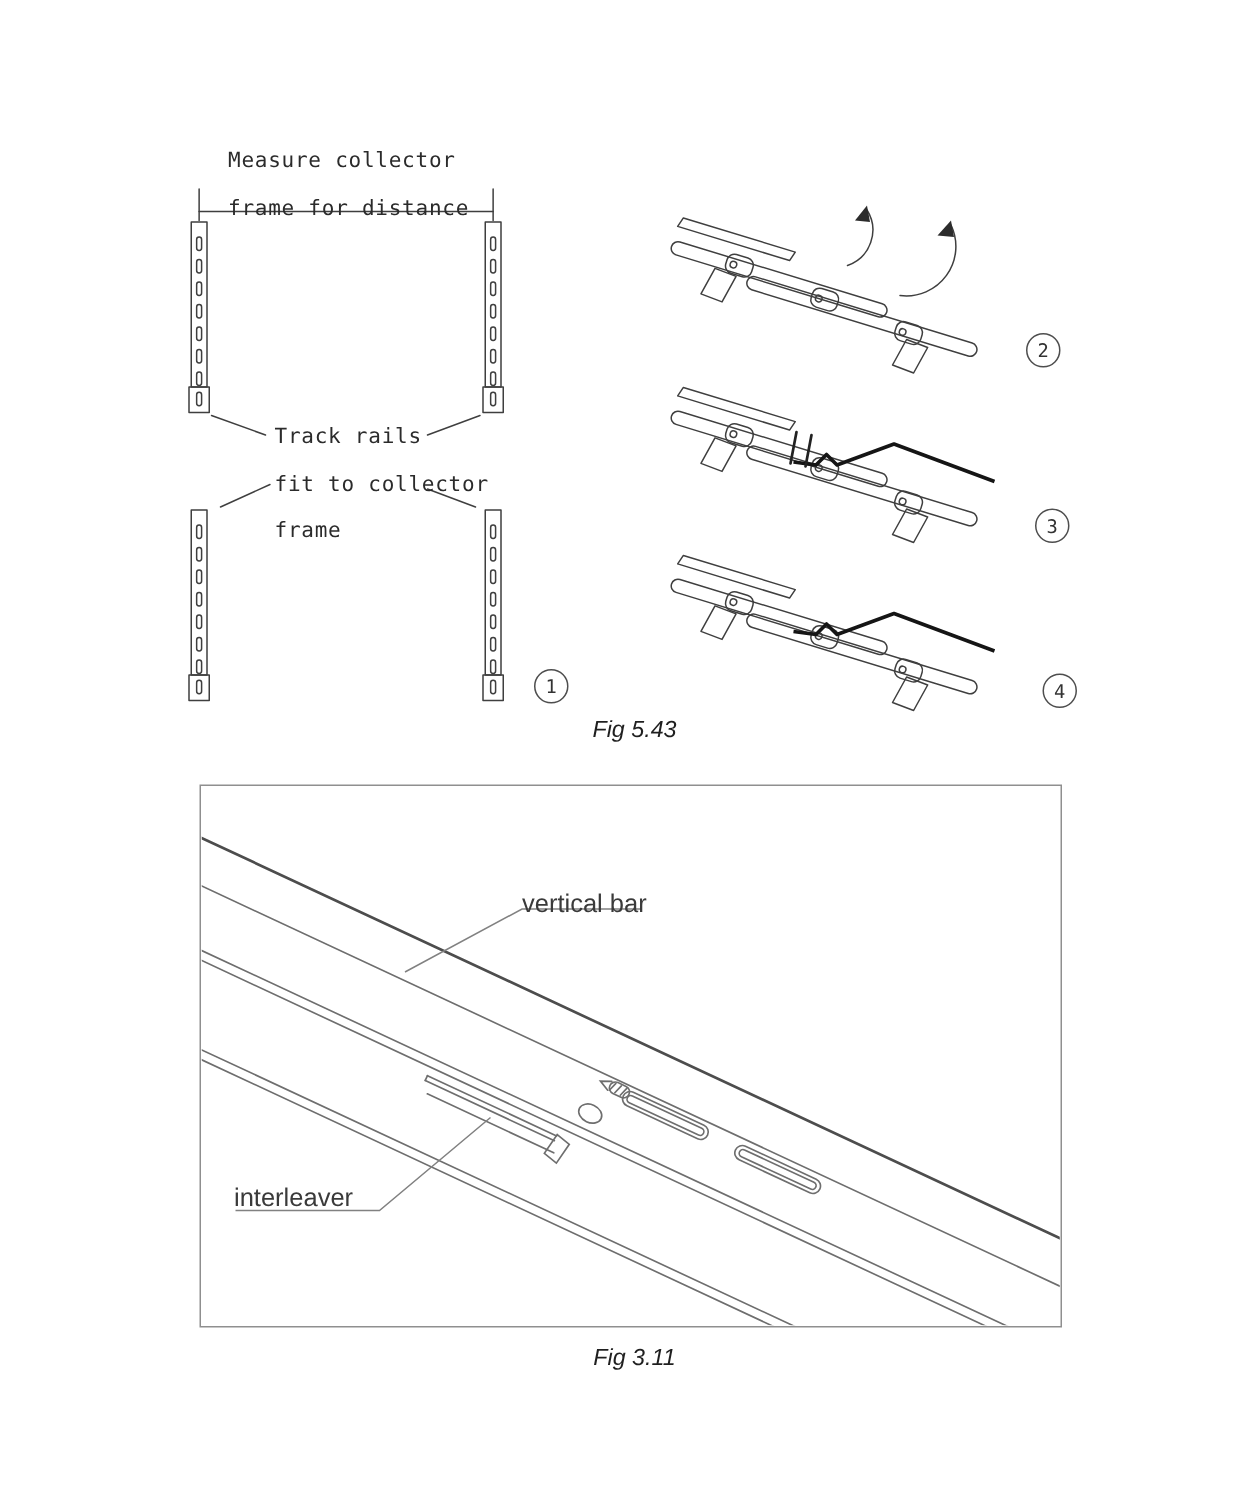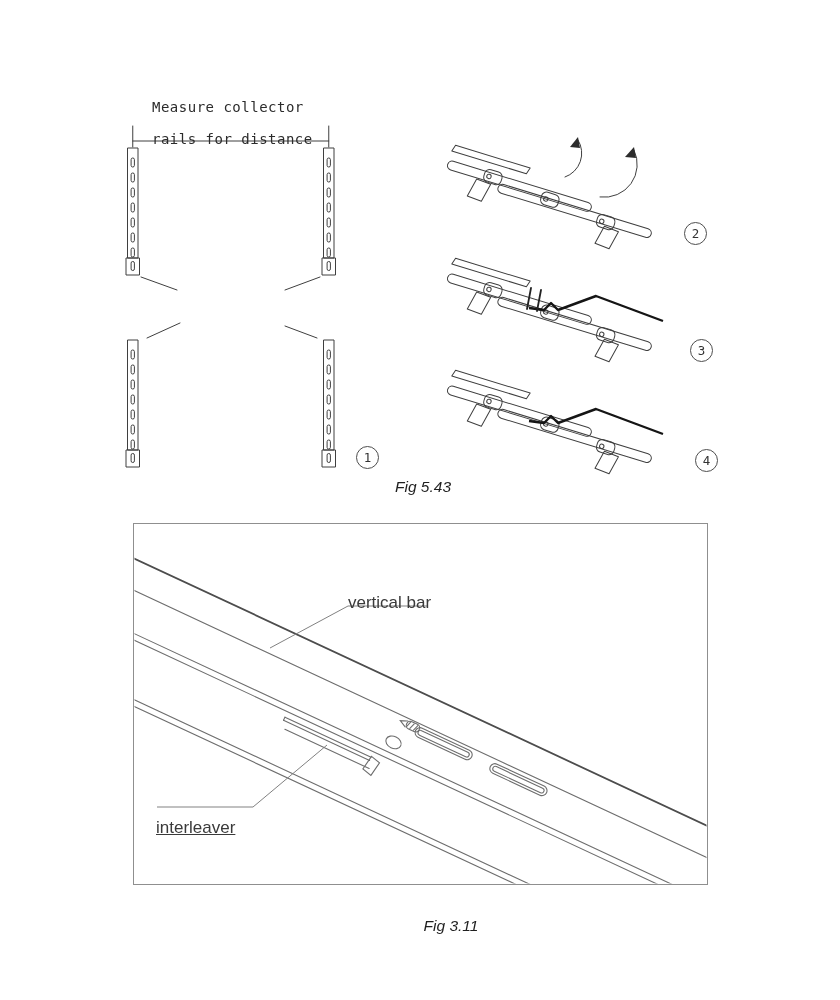--- a/index.html
+++ b/index.html
@@ -132,27 +132,30 @@
 
     <g>
       <path class="g2" d="M428,606 H348 L270,648"></path>
       <path class="g2" d="M157,807 H253 L327,745"></path>
     </g>
   </svg>
 
   <div class="figbox"></div>
 
   <div class="cad" style="left:152px;top:100px;"><span>Measure collector</span><br>
-<span>rails for distance</span></div>
+<span>frame for distance</span></div>
 
+  <div class="cad" style="left:183px;top:284px;"><span>Track rails</span><br>
+<span>fit to collector</span><br>
+<span>frame</span></div>
 
   <div class="badge" style="left:356px;top:446px;">1</div>
   <div class="badge" style="left:684px;top:222px;">2</div>
   <div class="badge" style="left:690px;top:339px;">3</div>
   <div class="badge" style="left:695px;top:449px;">4</div>
 
   <div class="caption" style="left:423px;top:478px;">Fig 5.43</div>
 
   <div class="plabel" style="left:348px;top:581px;">vertical bar</div>
-  <div class="plabel" style="left:156px;top:806px;text-decoration:underline;">interleaver</div>
+  <div class="plabel" style="left:156px;top:777px;">interleaver</div>
 
-  <div class="caption" style="left:423px;top:917px;margin-left:28px;">Fig 3.11</div>
+  <div class="caption" style="left:423px;top:897px;">Fig 3.11</div>
 </div>
 
 </body></html>

